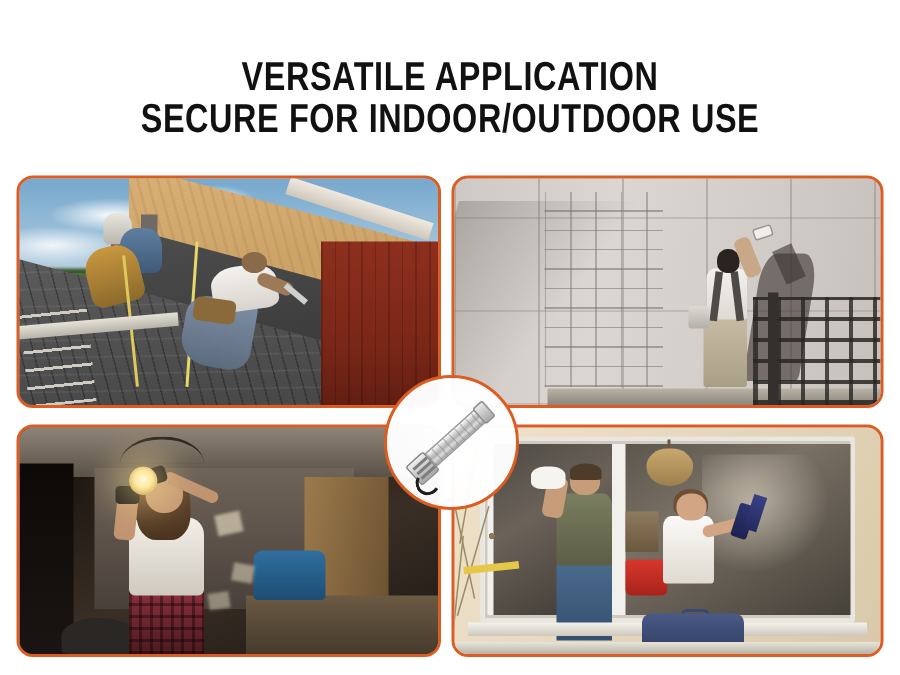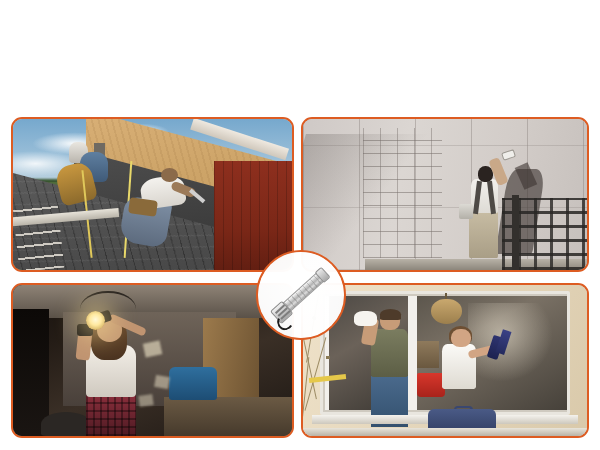--- a/index.html
+++ b/index.html
@@ -511,20 +511,24 @@
     border:2px solid #1d1d1d; border-top-color:transparent; border-right-color:transparent;
     border-radius:50%;
     transform:rotate(26deg);
   }
 </style>
 </head>
 <body>
 
 <div class="page">
 
+  <div class="title-block">
+    <span class="title-line l1">VERSATILE APPLICATION</span>
+    <span class="title-line l2">SECURE FOR INDOOR/OUTDOOR USE</span>
+  </div>
 
   <div class="grid">
 
     <div class="cell tl">
       <div class="photo">
         <div class="sky"></div>
         <div class="treeline"></div>
         <div class="field"></div>
         <div class="sheathing">
             <div class="sheath-grain"></div>

